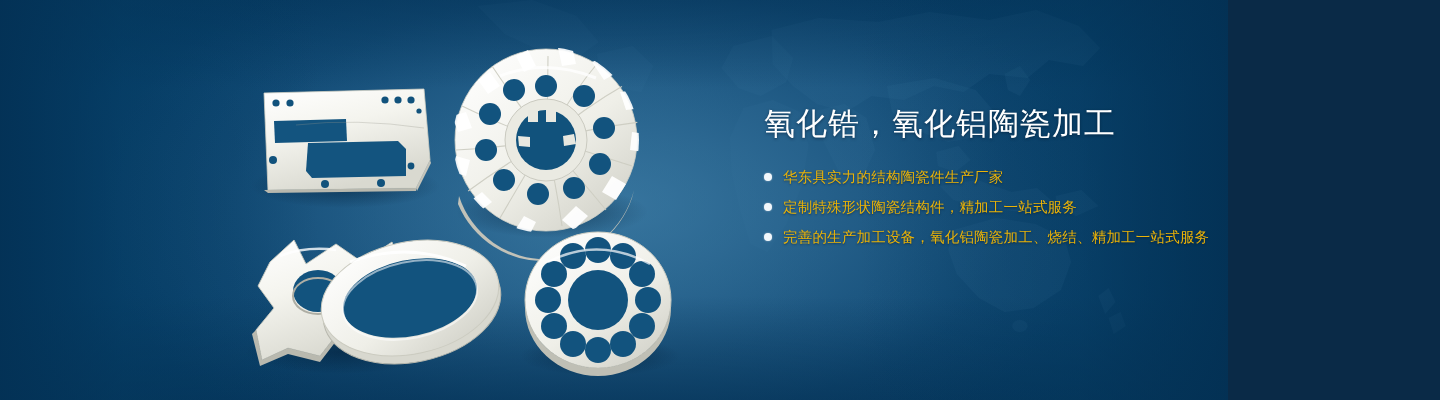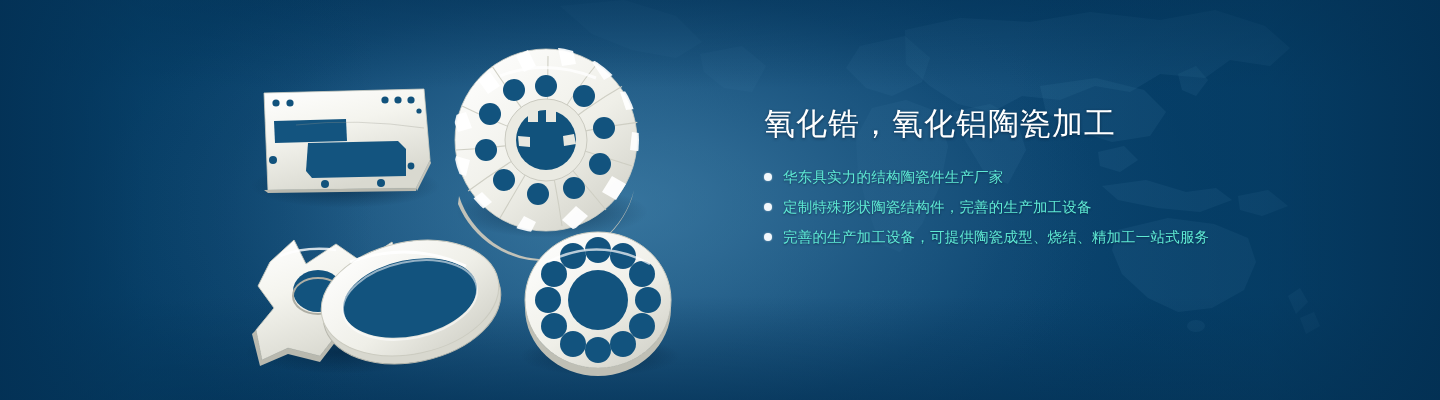--- a/index.html
+++ b/index.html
@@ -6,21 +6,21 @@
     margin: 0;
     padding: 0;
     background: #0a2a47;
   }
   body {
     font-family: "Liberation Sans", "DejaVu Sans", sans-serif;
   }
 
   #banner {
     position: relative;
-    width: 1440px;
+    width: 1228px;
     height: 400px;
     overflow: hidden;
     background: #07446f;
   }
 
   
   .bg-base {
     position: absolute;
     inset: 0;
     background: #06416c;
@@ -114,21 +114,21 @@
   .dot {
     flex: 0 0 auto;
     width: 8px;
     height: 8px;
     border-radius: 50%;
     background: #f2f7fb;
     margin-right: 11px;
     box-shadow: 0 0 2px rgba(255,255,255,0.5);
   }
   .bullet-text {
-    color: #5eead4;
+    color: #eab308;
     font-size: 14.5px;
     line-height: 22px;
     letter-spacing: 0.2px;
     text-shadow: 0 1px 2px rgba(0,18,36,0.5);
   }
 </style>
 </head>
 <body>
 
 <div id="banner">
@@ -342,22 +342,22 @@
 
   <div class="copy">
     <h1 class="headline">氧化锆，氧化铝陶瓷加工</h1>
     <ul class="bullets">
       <li class="bullet">
         <span class="dot"></span>
         <span class="bullet-text">华东具实力的结构陶瓷件生产厂家</span>
       </li>
       <li class="bullet">
         <span class="dot"></span>
-        <span class="bullet-text">定制特殊形状陶瓷结构件，完善的生产加工设备</span>
+        <span class="bullet-text">定制特殊形状陶瓷结构件，精加工一站式服务</span>
       </li>
       <li class="bullet">
         <span class="dot"></span>
-        <span class="bullet-text">完善的生产加工设备，可提供陶瓷成型、烧结、精加工一站式服务</span>
+        <span class="bullet-text">完善的生产加工设备，氧化铝陶瓷加工、烧结、精加工一站式服务</span>
       </li>
     </ul>
   </div>
 
 </div>
 
 </body></html>

